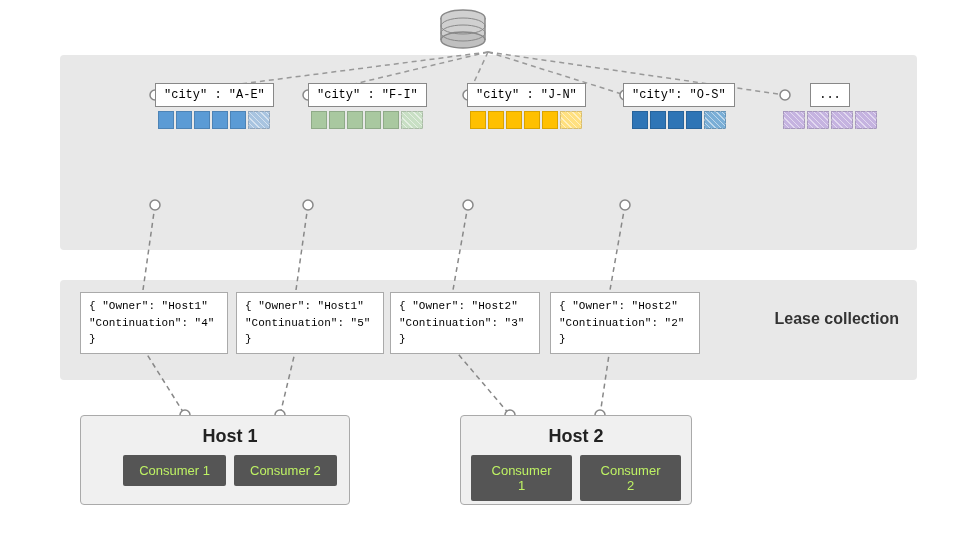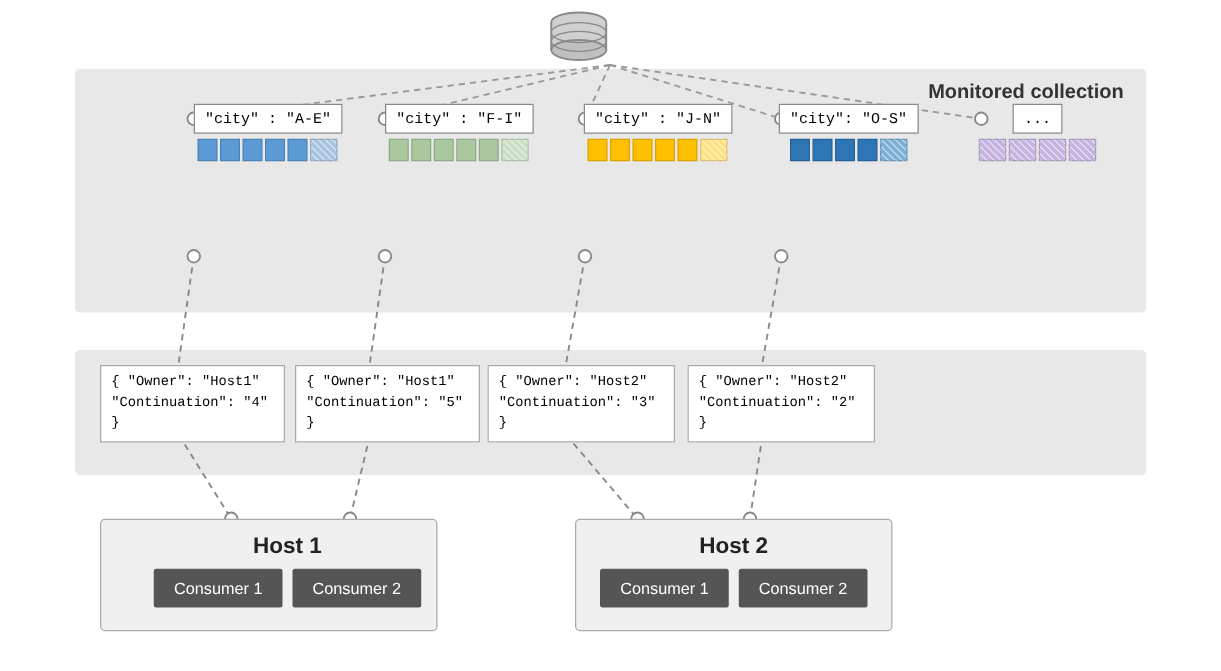--- a/index.html
+++ b/index.html
@@ -149,21 +149,21 @@
     }
 
     .consumer-buttons {
       display: flex;
       gap: 8px;
       justify-content: center;
     }
 
     .consumer-btn {
       background: #555;
-      color: #ffffff;
+      color: #bef264;
       border: none;
       padding: 8px 16px;
       font-size: 13px;
       font-weight: 500;
       border-radius: 2px;
       cursor: pointer;
     }
 
     
     .blue-bar { background: #5b9bd5; }
@@ -237,21 +237,20 @@
       <ellipse cx="26" cy="32" rx="22" ry="8" fill="#c0c0c0" stroke="#888" stroke-width="1.5"></ellipse>
       <line x1="4" y1="10" x2="4" y2="32" stroke="#888" stroke-width="1.5"></line>
       <line x1="48" y1="10" x2="48" y2="32" stroke="#888" stroke-width="1.5"></line>
 
       <ellipse cx="26" cy="18" rx="22" ry="8" fill="none" stroke="#888" stroke-width="1"></ellipse>
       <ellipse cx="26" cy="25" rx="22" ry="8" fill="none" stroke="#888" stroke-width="1"></ellipse>
     </svg>
   </div>
 
   <div class="monitored-section">
-    <span class="section-label">Monitored collection</span>
 
     <div style="position:absolute; left:95px; top:28px; display:flex; flex-direction:column; align-items:center;">
       <div class="partition-label-box">"city" : "A-E"</div>
       <div class="partition-bars">
         <div class="bar blue-bar"></div>
         <div class="bar blue-bar"></div>
         <div class="bar blue-bar"></div>
         <div class="bar blue-bar"></div>
         <div class="bar blue-bar"></div>
         <div class="bar-hatch" style="background-color:#a8c4e0; background-image: repeating-linear-gradient(45deg, transparent, transparent 3px, rgba(255,255,255,0.5) 3px, rgba(255,255,255,0.5) 4px);"></div>
@@ -298,20 +297,21 @@
       <div class="partition-bars">
         <div class="bar-hatch" style="background-color:#c5b3e0; background-image: repeating-linear-gradient(45deg, transparent, transparent 3px, rgba(255,255,255,0.5) 3px, rgba(255,255,255,0.5) 4px);"></div>
         <div class="bar-hatch" style="background-color:#c5b3e0; background-image: repeating-linear-gradient(45deg, transparent, transparent 3px, rgba(255,255,255,0.5) 3px, rgba(255,255,255,0.5) 4px);"></div>
         <div class="bar-hatch" style="background-color:#c5b3e0; background-image: repeating-linear-gradient(45deg, transparent, transparent 3px, rgba(255,255,255,0.5) 3px, rgba(255,255,255,0.5) 4px);"></div>
         <div class="bar-hatch" style="background-color:#c5b3e0; background-image: repeating-linear-gradient(45deg, transparent, transparent 3px, rgba(255,255,255,0.5) 3px, rgba(255,255,255,0.5) 4px);"></div>
       </div>
     </div>
   </div>
 
   <div class="lease-section">
+    <span class="lease-label">Lease collection</span>
 
     <div class="lease-box" style="left:20px; top:12px; width:148px;">
       <span>{ "Owner": "Host1"</span><br>
       <span>"Continuation": "4" }</span>
     </div>
 
     <div class="lease-box" style="left:176px; top:12px; width:148px;">
       <span>{ "Owner": "Host1"</span><br>
       <span>"Continuation": "5" }</span>
     </div>
@@ -328,21 +328,21 @@
   </div>
 
   <div class="host-section" style="left:80px; width:270px; height:90px;padding-left:40px;">
     <div class="host-title">Host 1</div>
     <div class="consumer-buttons">
       <button class="consumer-btn">Consumer 1</button>
       <button class="consumer-btn">Consumer 2</button>
     </div>
   </div>
 
-  <div class="host-section" style="left:460px; width:254px; height:90px;">
+  <div class="host-section" style="left:460px; width:232px; height:90px;">
     <div class="host-title">Host 2</div>
     <div class="consumer-buttons">
       <button class="consumer-btn">Consumer 1</button>
       <button class="consumer-btn">Consumer 2</button>
     </div>
   </div>
 
 </div>
 
 </body></html>

